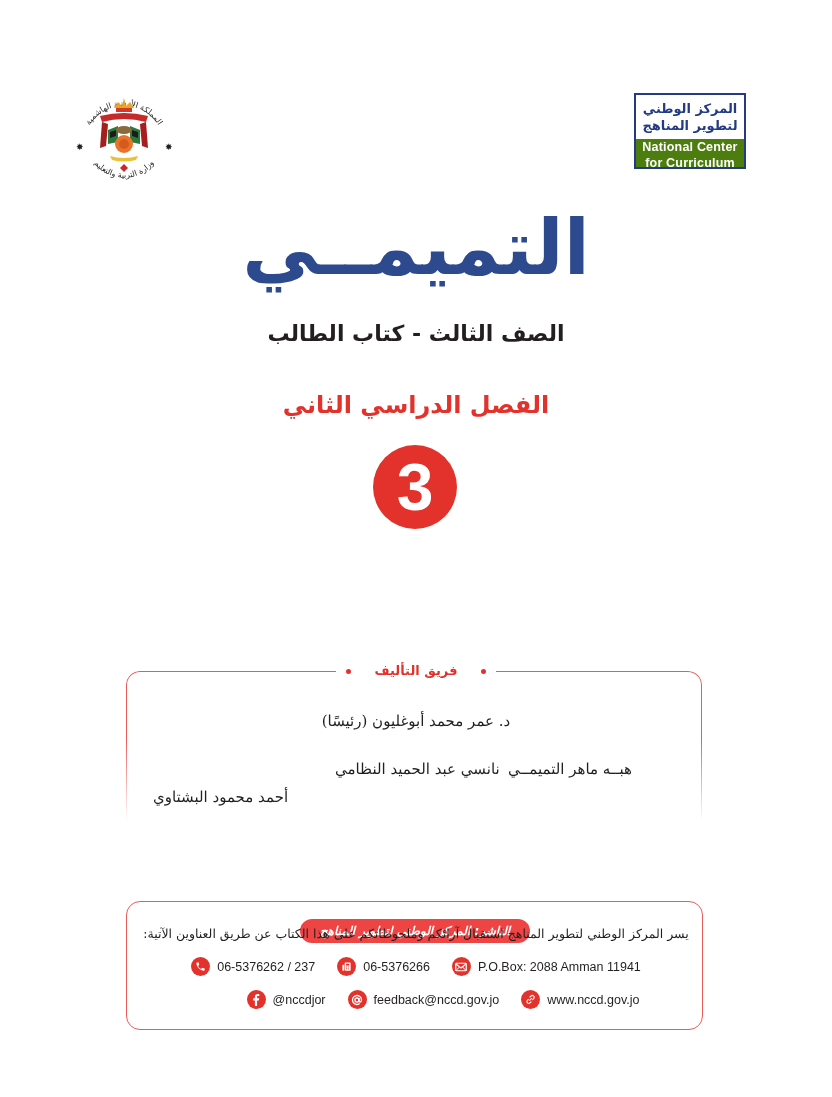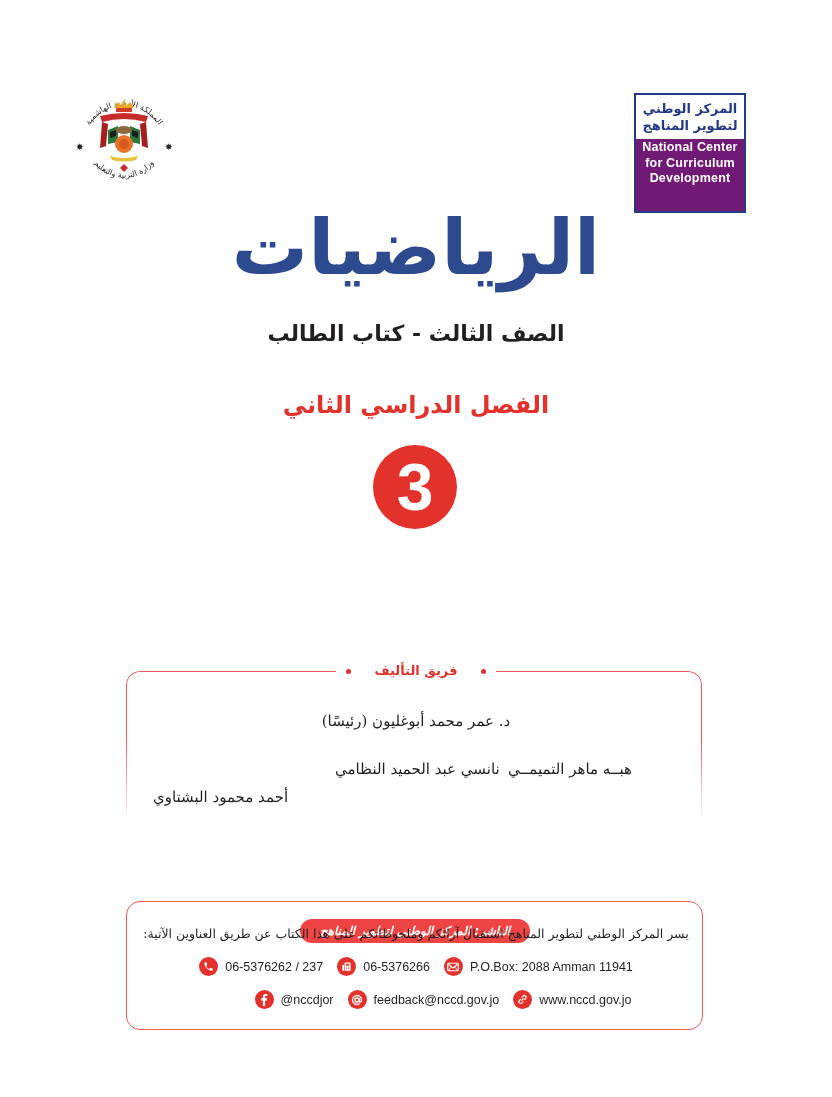--- a/index.html
+++ b/index.html
@@ -1,19 +1,19 @@
 <!DOCTYPE html>
 <html><head>
 <meta charset="utf-8">
 <style>
   html, body { margin: 0; padding: 0; background: #ffffff; }
   body { width: 832px; height: 1097px; position: relative; overflow: hidden; font-family: "DejaVu Sans", sans-serif; }
 
   
-  .nccd-logo { position: absolute; left: 634px; top: 93px; width: 112px; height: 120px; background: #701a75; box-sizing: border-box; border: 2px solid #233a85; }
+  .nccd-logo { position: absolute; left: 634px; top: 93px; width: 112px; height: 76px; background: #4d7c0f; box-sizing: border-box; border: 2px solid #233a85; }
   .nccd-ar { background: #ffffff; height: 44px; display: flex; flex-direction: column; align-items: center; justify-content: center; direction: rtl; color: #233a85; font-family: "DejaVu Sans", sans-serif; font-weight: bold; font-size: 13px; line-height: 17px; }
   .nccd-en { color: #ffffff; font-family: "Liberation Sans", sans-serif; font-weight: bold; font-size: 12.5px; line-height: 15.5px; text-align: center; padding-top: 1px; letter-spacing: 0.2px; }
 
   
   .emblem { position: absolute; left: 70px; top: 86px; width: 108px; height: 108px; }
 
   
   .main-title { position: absolute; left: 0; width: 832px; top: 198px; text-align: center; direction: rtl; color: #2d4a8e; font-family: "DejaVu Sans", sans-serif; font-weight: bold; font-size: 76px; line-height: 100px; }
   .subtitle { position: absolute; left: 0; width: 832px; top: 318px; text-align: center; direction: rtl; color: #231f20; font-family: "DejaVu Sans", sans-serif; font-weight: bold; font-size: 22px; line-height: 32px; }
   .semester { position: absolute; left: 0; width: 832px; top: 388px; text-align: center; direction: rtl; color: #e2322b; font-family: "DejaVu Sans", sans-serif; font-weight: bold; font-size: 24px; line-height: 34px; }
@@ -32,21 +32,21 @@
   .author-row { position: absolute; top: 757px; direction: rtl; color: #231f20; font-family: "DejaVu Serif", serif; font-size: 15px; line-height: 24px; white-space: nowrap; }
   .author-1 { left: 508px; }
   .author-2 { left: 335px; }
   .author-3 { left: 153px; margin-top: 28px; }
 
   
   .pub-box { position: absolute; left: 126px; top: 901px; width: 577px; height: 129px; box-sizing: border-box; border: 1.5px solid #ea5b56; border-radius: 14px; }
   .pub-pill { position: absolute; left: 300px; top: 919px; width: 230px; height: 24px; border-radius: 12px; background: #ef4444; color: #ffffff; direction: rtl; display: flex; align-items: center; justify-content: center; font-family: "DejaVu Sans", sans-serif; font-weight: bold; font-size: 12px; font-style: italic; }
   .pub-intro { position: absolute; left: 0; width: 832px; top: 924px; text-align: center; direction: rtl; color: #231f20; font-family: "DejaVu Serif", serif; font-size: 12.5px; line-height: 20px; }
 
-  .contact-row { position: absolute; left: 0; width: 832px; display: flex; justify-content: center; align-items: flex-end; gap: 14px; }
+  .contact-row { position: absolute; left: 0; width: 832px; display: flex; justify-content: center; align-items: flex-end; gap: 22px; }
   .contact-row.r1 { top: 957px; }
   .contact-row.r2 { top: 990px; padding-left: 27px; }
   .contact { display: flex; align-items: center; gap: 7px; font-family: "Liberation Sans", sans-serif; font-size: 12.5px; color: #231f20; white-space: nowrap; }
   .cicon { width: 19px; height: 19px; border-radius: 50%; background: #e2322b; display: inline-flex; align-items: center; justify-content: center; flex: 0 0 19px; }
   .cicon svg { display: block; }
 </style>
 </head>
 <body>
 
 <div class="nccd-logo">
@@ -93,21 +93,21 @@
 
     <circle cx="54" cy="58" r="9" fill="#e8742a"></circle>
     <circle cx="54" cy="58" r="5" fill="#d65a1e"></circle>
 
     <path d="M40 70 Q54 74 68 70 L66 74 Q54 77 42 74 Z" fill="#e8c23a"></path>
 
     <path d="M54 78 L58 82 L54 86 L50 82 Z" fill="#c52b2b"></path>
   </svg>
 </div>
 
-<div class="main-title">الرياضيات</div>
+<div class="main-title">التميمــي</div>
 <div class="subtitle">الصف الثالث - كتاب الطالب</div>
 <div class="semester">الفصل الدراسي الثاني</div>
 <div class="grade-badge">3</div>
 
 <div class="authors-box"></div>
 <div class="authors-label-wrap">
   <div class="authors-label">
     <span class="dot"></span>
     <span class="authors-label-text">فريق التأليف</span>
     <span class="dot"></span>

